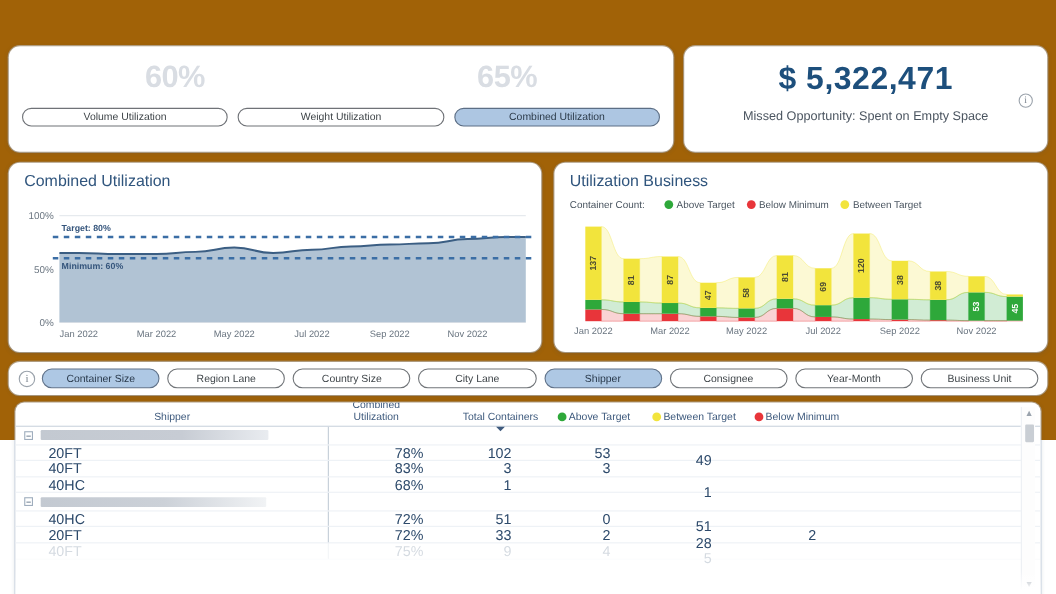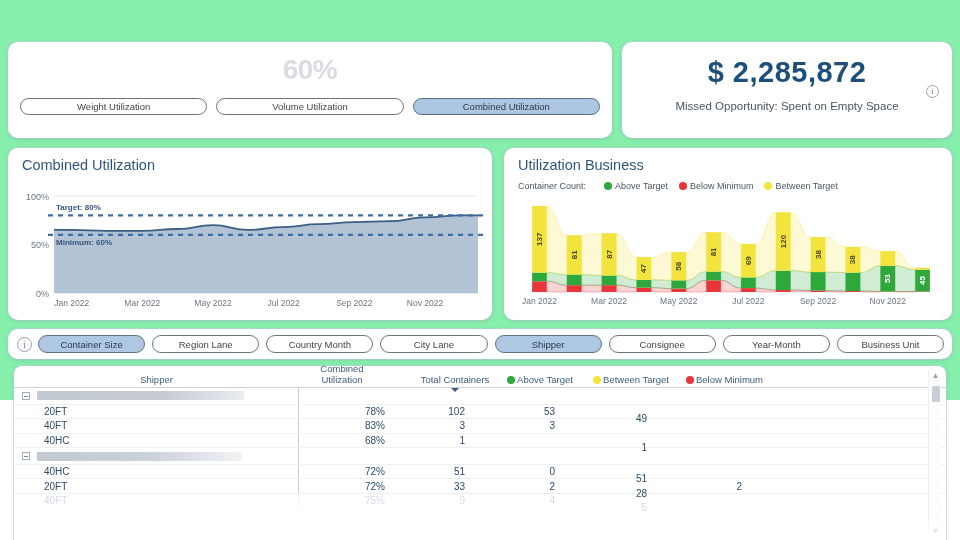--- a/index.html
+++ b/index.html
@@ -2,21 +2,21 @@
 <html><head>
 <meta charset="utf-8">
 <style>
   * { box-sizing: border-box; margin: 0; padding: 0; }
   html, body {
     width: 960px; height: 540px;
     background: #ffffff;
     font-family: "Liberation Sans", sans-serif;
     overflow: hidden;
   }
-  .canvas { position: relative; width: 960px; height: 400px; background: #86efac; }
+  .canvas { position: relative; width: 960px; height: 400px; background: #a16207; }
 
   
   .card {
     position: absolute;
     background: #ffffff;
     border-radius: 10px;
     box-shadow: 0 1px 4px rgba(60,80,110,.20), 0 0 0 1px rgba(200,212,228,.55);
   }
 
   
@@ -109,21 +109,21 @@
   .th-bt      { width: 92px; }
   .th-bm      { width: 95px; }
   .sort-caret {
     position: absolute; left: 50%; bottom: -7px; margin-left: -4px;
     width: 0; height: 0;
     border-left: 4px solid transparent; border-right: 4px solid transparent;
     border-top: 4px solid #3e5a7d;
   }
   .th-ic { display: inline-block; vertical-align: -1px; margin-right: 2px; }
 
-  .trow { display: flex; align-items: center; height: 14.6px; border-bottom: 1px solid #edf1f5; font-size: 10px; color: #2d4a6b; }
+  .trow { display: flex; align-items: center; height: 14.6px; border-bottom: 1px solid #edf1f5; font-size: 13px; color: #2d4a6b; }
   .trow.group { height: 16.5px; }
   .c-shipper { width: 285px; display: flex; align-items: center; padding-left: 8px; border-right: 1px solid #c3ccd6; height: 100%; }
   .c-shipper .indent { padding-left: 22px; }
   .c-num { text-align: right; }
   .c-cu { width: 86px; }
   .c-tc { width: 80px; }
   .c-at { width: 90px; }
   .c-bt { width: 92px; margin-top: 14px; }
   .c-bm { width: 95px; }
 
@@ -167,30 +167,31 @@
   }
 </style>
 </head>
 <body>
 
 <div class="canvas">
 
   <div class="card" id="kpi-card">
     <div class="kpi-values">
       <div class="kpi-val dim">60%</div>
+      <div class="kpi-val dim">65%</div>
     </div>
     <div class="kpi-tabs">
+      <div class="kpi-tab">Volume Utilization</div>
       <div class="kpi-tab">Weight Utilization</div>
-      <div class="kpi-tab">Volume Utilization</div>
       <div class="kpi-tab selected">Combined Utilization</div>
     </div>
   </div>
 
   <div class="card" id="money-card">
-    <div class="money">$ 2,285,872</div>
+    <div class="money">$ 5,322,471</div>
     <div class="money-sub">Missed Opportunity: Spent on Empty Space</div>
     <div class="info-circle" id="money-info">i</div>
   </div>
 
   <div class="card" id="area-card">
     <div class="card-title">Combined Utilization</div>
     <div class="chart-host">
       <svg id="area-svg" width="484" height="172" viewBox="0 0 484 172" aria-hidden="true">
           <text x="41" y="148.5" text-anchor="end" font-size="9" fill="#6a7580" font-family="&quot;Liberation Sans&quot;, sans-serif">0%</text>
           <text x="41" y="100" text-anchor="end" font-size="9" fill="#6a7580" font-family="&quot;Liberation Sans&quot;, sans-serif">50%</text>
@@ -321,21 +322,21 @@
           <text x="383.75000000000006" y="156" text-anchor="middle" font-size="8.5" fill="#6a7580" font-family="&quot;Liberation Sans&quot;, sans-serif">Nov 2022</text>
         </svg>
     </div>
   </div>
 
   <div class="card" id="filter-card">
     <div class="info-circle" id="filter-info">i</div>
     <div class="filter-tabs" id="filter-tabs">
         <div class="ftab selected">Container Size</div>
         <div class="ftab">Region Lane</div>
-        <div class="ftab">Country Month</div>
+        <div class="ftab">Country Size</div>
         <div class="ftab">City Lane</div>
         <div class="ftab selected">Shipper</div>
         <div class="ftab">Consignee</div>
         <div class="ftab">Year-Month</div>
         <div class="ftab">Business Unit</div>
       </div>
   </div>
 
   <div class="card" id="table-card">
     <div class="tbl">

